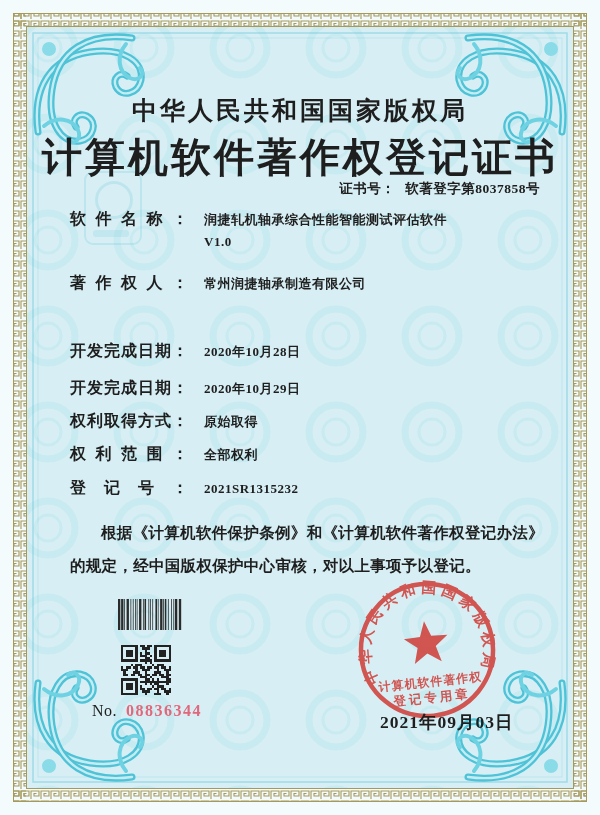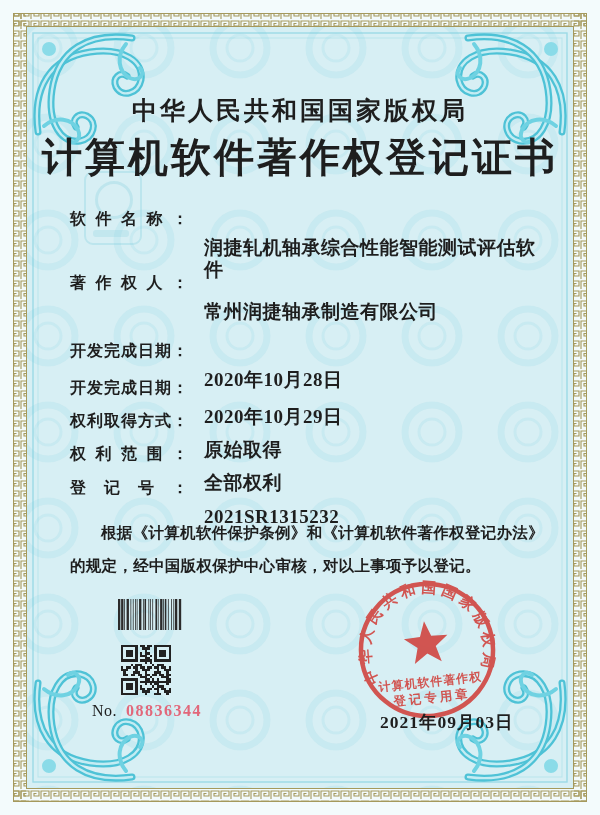--- a/index.html
+++ b/index.html
@@ -15,21 +15,21 @@
   .authority{top:94px;left:0;width:600px;text-align:center;
     font-size:25px;font-weight:bold;letter-spacing:3px;}
   .cert-title{top:130px;left:0;width:600px;text-align:center;
     font-size:40px;font-weight:bold;letter-spacing:3px;}
   .certno{top:180px;right:60px;font-size:13.5px;font-weight:bold;letter-spacing:.5px;}
   .certno .v{margin-left:10px;}
 
   .row{left:70px;width:474px;display:flex;align-items:flex-start;}
   .flabel{flex:0 0 118px;font-size:16px;font-weight:bold;
     text-align:justify;text-align-last:justify;-moz-text-align-last:justify;}
-  .fvalue{margin-left:16px;font-size:19px;font-weight:bold;letter-spacing:.5px;line-height:22px;margin-top:28px;}
+  .fvalue{margin-left:16px;font-size:13px;font-weight:bold;letter-spacing:.5px;line-height:22px;}
   .r0{top:209px}.r1{top:273px}.r2{top:341px}.r3{top:378px}
   .r4{top:411px}.r5{top:444px}.r6{top:478px}
 
   .statement{top:516px;left:70px;width:474px;font-size:15.5px;font-weight:bold;
     line-height:33px;text-indent:2em;text-align:justify;letter-spacing:.3px;}
 
   .barcode{left:118px;top:599px;width:88px;height:31px;}
   .qr{left:121px;top:645px;width:50px;height:50px;}
   .serial{left:92px;top:702px;font-size:16px;letter-spacing:.5px;}
   .serial .num{color:#e2677a;margin-left:9px;letter-spacing:1.5px;font-weight:bold;}
@@ -86,25 +86,29 @@
     <use href="#corn" transform="translate(28,28)"></use>
     <use href="#corn" transform="translate(572,28) scale(-1,1)"></use>
     <use href="#corn" transform="translate(28,787) scale(1,-1)"></use>
     <use href="#corn" transform="translate(572,787) scale(-1,-1)"></use>
   </svg>
 
   <div class="cpcc-mark layer"></div>
 
   <div class="layer authority">中华人民共和国国家版权局</div>
   <div class="layer cert-title">计算机软件著作权登记证书</div>
+  <div class="layer certno">
+    <span>证书号：</span><span class="v">软著登字第8037858号</span>
+  </div>
 
   <div class="layer row r0">
     <span class="flabel">软件名称：</span>
     <span class="fvalue">
       <div>润捷轧机轴承综合性能智能测试评估软件</div>
+      <div>V1.0</div>
     </span>
   </div>
   <div class="layer row r1">
     <span class="flabel">著作权人：</span>
     <span class="fvalue">常州润捷轴承制造有限公司</span>
   </div>
   <div class="layer row r2">
     <span class="flabel">开发完成日期：</span>
     <span class="fvalue">2020年10月28日</span>
   </div>

